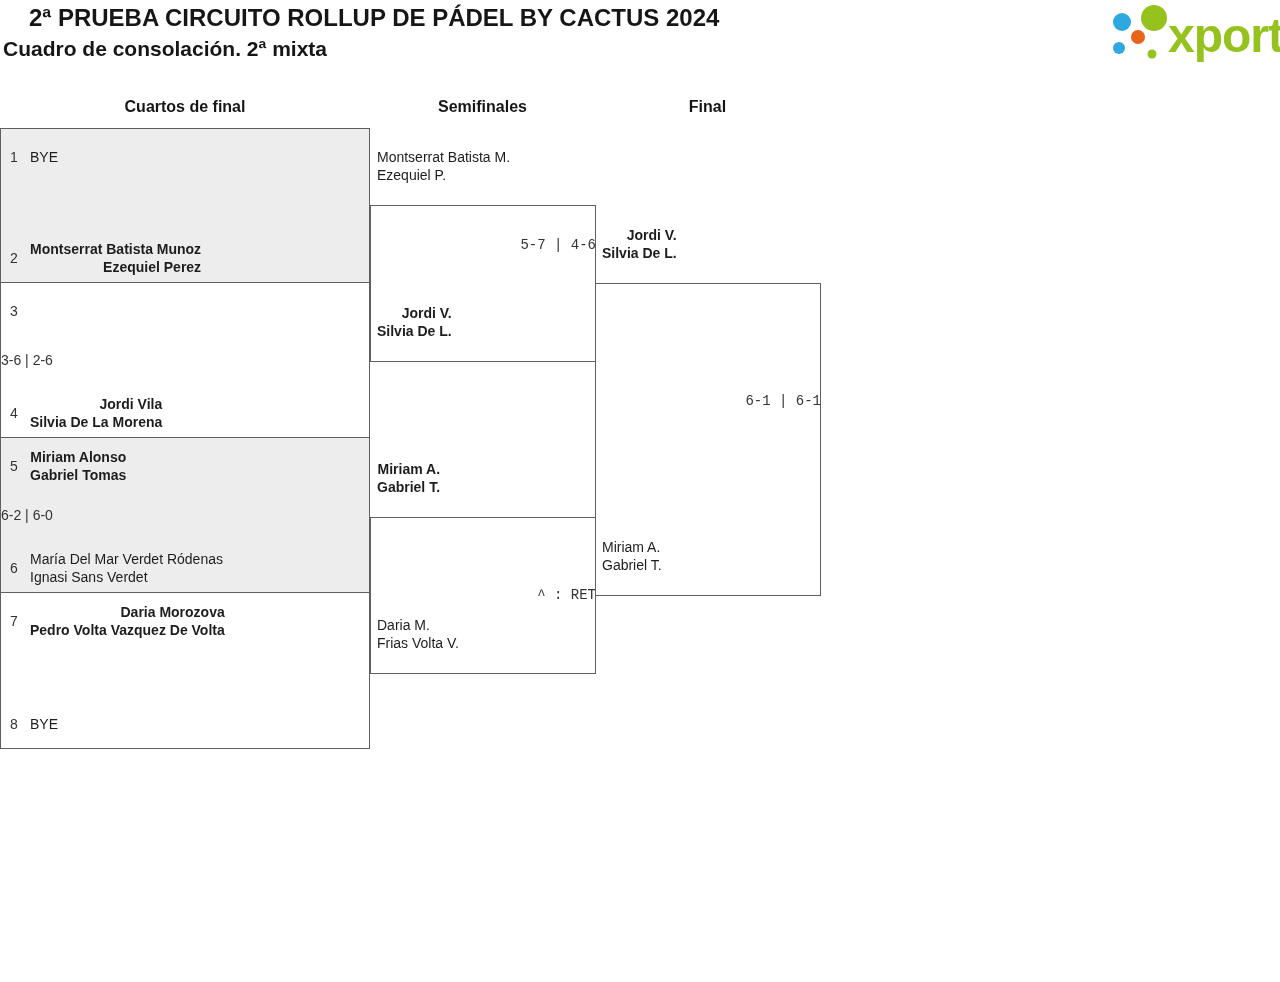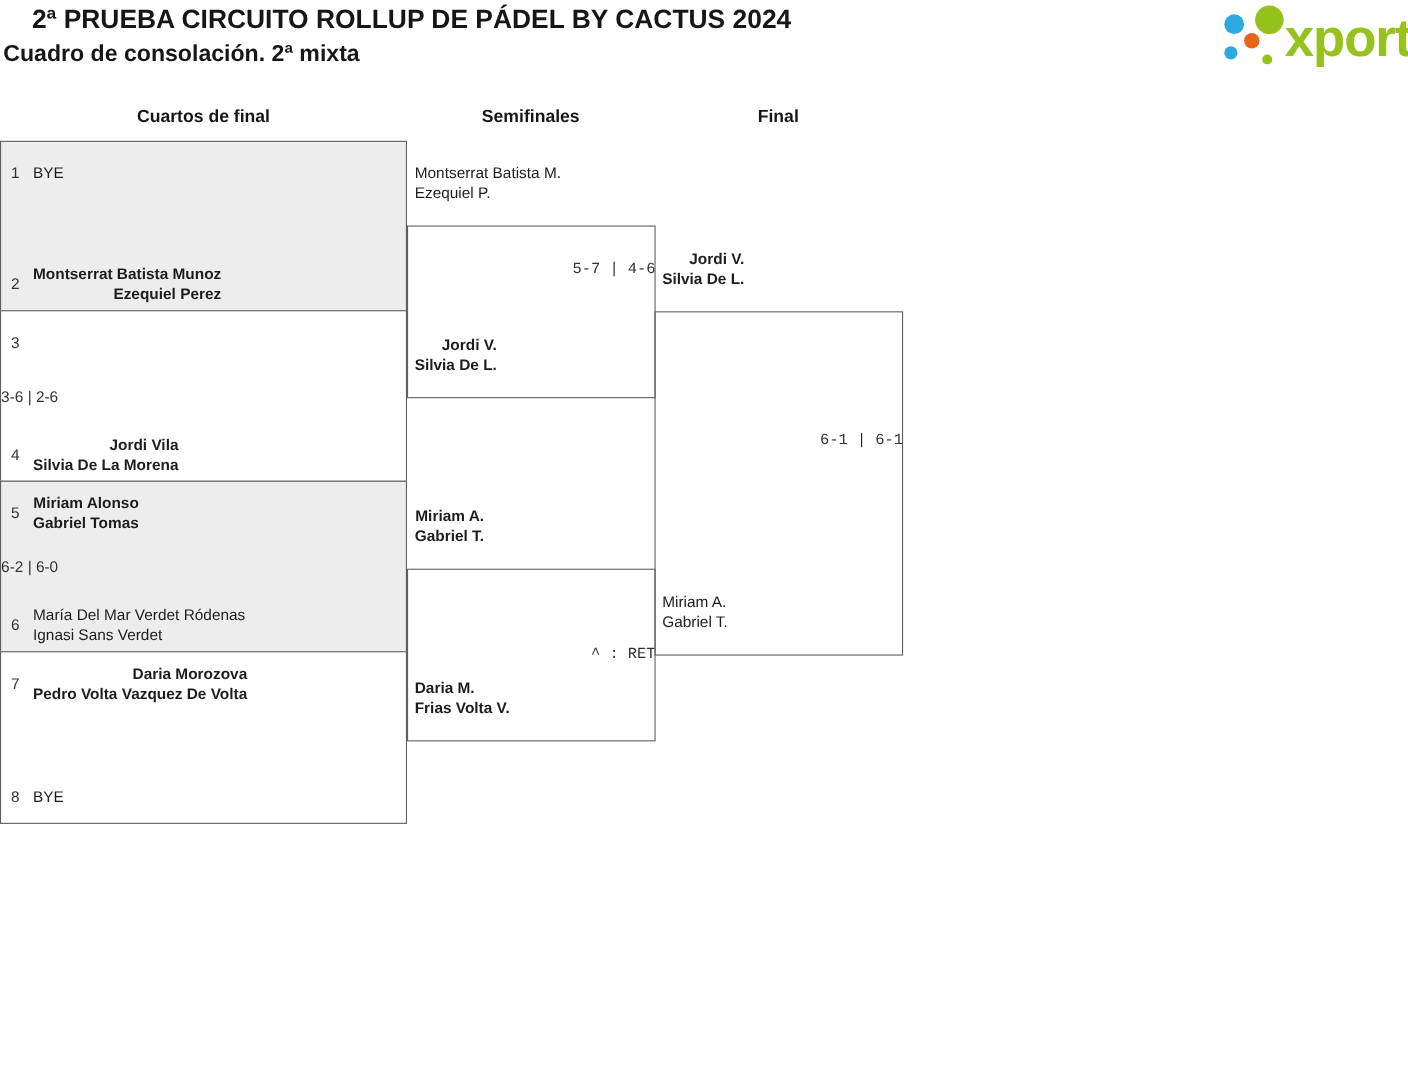--- a/index.html
+++ b/index.html
@@ -44,21 +44,21 @@
   .sf2{left:370px;top:517px;width:226px;height:157px;}
   .fin{left:595px;top:283px;width:226px;height:313px;}
 
   .float-team{position:absolute;font-size:14px;line-height:18px;color:#1d1d1d;}
   .float-score{position:absolute;width:226px;text-align:right;font-size:14px;line-height:18px;color:#333;font-family:Liberation Mono, monospace;}
   .sf1-t1{left:377px;top:148px;}
   .sf1-sc{left:370px;top:236px;}
   .sf1-t2{left:377px;top:304px;}
   .sf2-t1{left:377px;top:460px;}
   .sf2-sc{left:370px;top:548px;margin-top:38px;}
-  .sf2-t2{left:377px;top:616px;font-weight:bold;}
+  .sf2-t2{left:377px;top:616px;}
   .fin-t1{left:602px;top:226px;}
   .fin-sc{left:595px;top:392px;}
   .fin-t2{left:602px;top:538px;}
 </style>
 </head>
 <body>
 
 <div class="page">
 
   <div class="title">2ª PRUEBA CIRCUITO ROLLUP DE PÁDEL BY CACTUS 2024</div>

